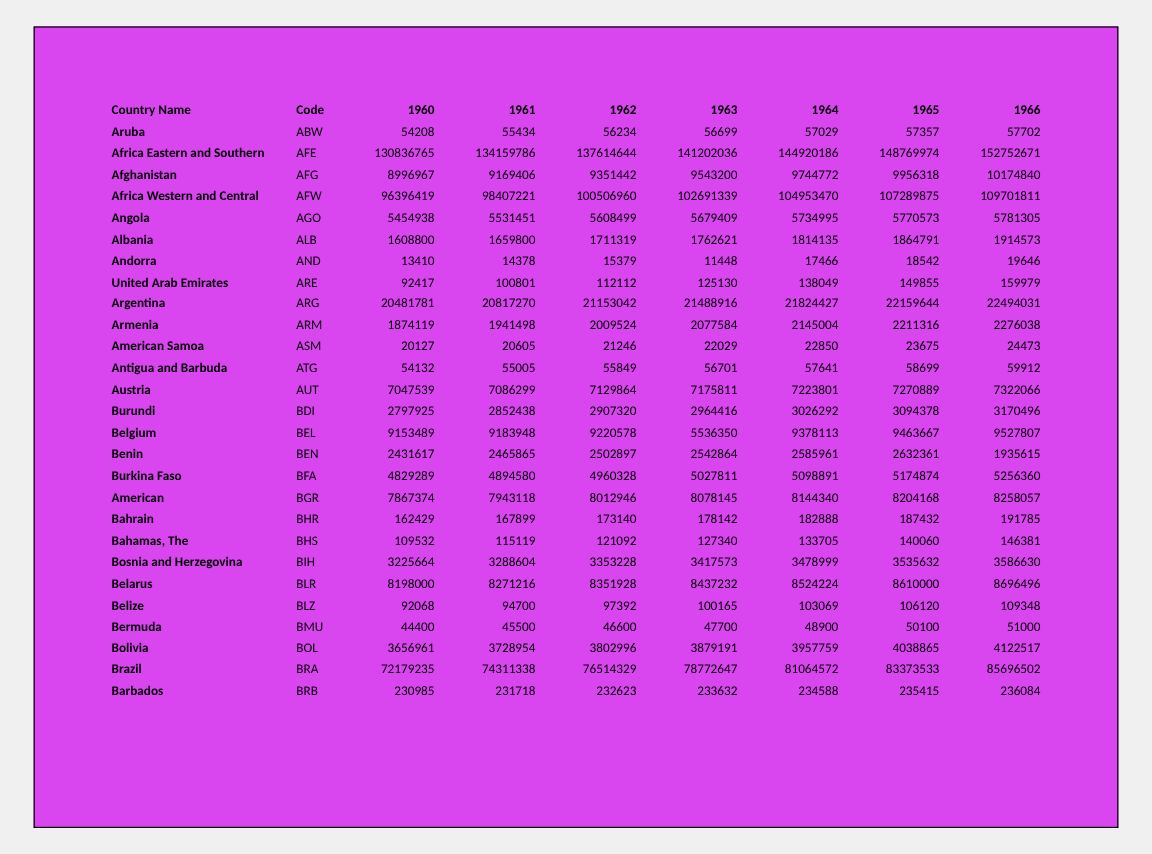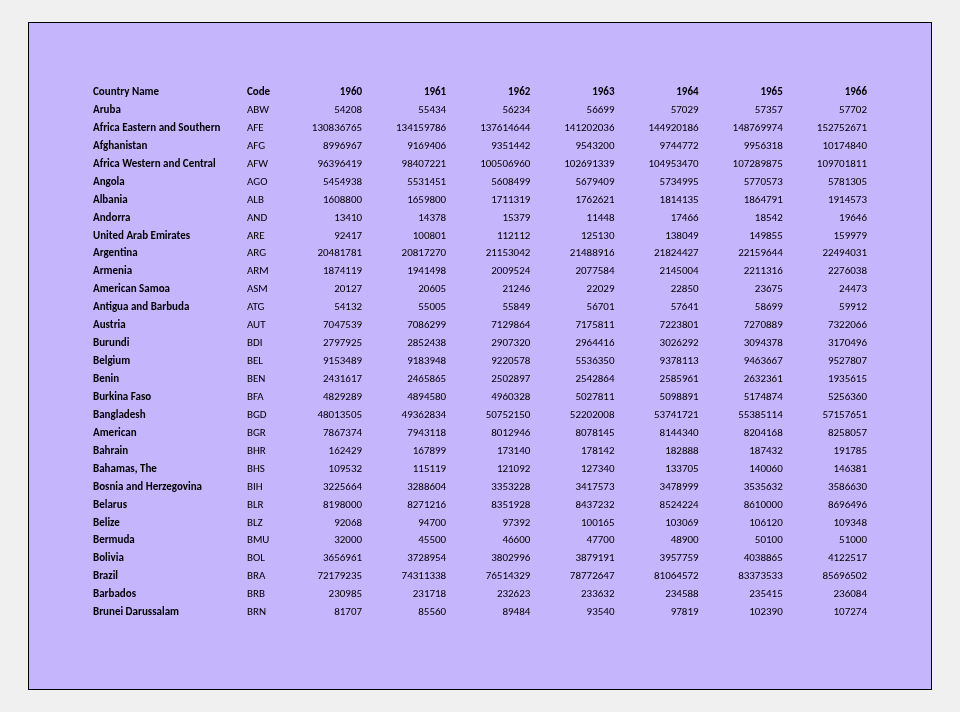--- a/index.html
+++ b/index.html
@@ -14,21 +14,21 @@
     box-sizing: border-box;
     width: 960px;
     height: 712px;
     padding: 22px 28px;
     background: #f0f0f0;
   }
   .sheet {
     box-sizing: border-box;
     width: 100%;
     height: 100%;
-    background: #c4b5fd;
+    background: #d946ef;
     border: 1px solid #000;
     padding: 60px 60px;
     overflow: hidden;
   }
   table {
     border-collapse: collapse;
     width: 100%;
     table-layout: fixed;
   }
   th, td {
@@ -264,31 +264,20 @@
             <td>BFA</td>
             <td class="num">4829289</td>
             <td class="num">4894580</td>
             <td class="num">4960328</td>
             <td class="num">5027811</td>
             <td class="num">5098891</td>
             <td class="num">5174874</td>
             <td class="num">5256360</td>
           </tr>
           <tr>
-            <td class="name">Bangladesh</td>
-            <td>BGD</td>
-            <td class="num">48013505</td>
-            <td class="num">49362834</td>
-            <td class="num">50752150</td>
-            <td class="num">52202008</td>
-            <td class="num">53741721</td>
-            <td class="num">55385114</td>
-            <td class="num">57157651</td>
-          </tr>
-          <tr>
             <td class="name">American</td>
             <td>BGR</td>
             <td class="num">7867374</td>
             <td class="num">7943118</td>
             <td class="num">8012946</td>
             <td class="num">8078145</td>
             <td class="num">8144340</td>
             <td class="num">8204168</td>
             <td class="num">8258057</td>
           </tr>
@@ -343,21 +332,21 @@
             <td class="num">94700</td>
             <td class="num">97392</td>
             <td class="num">100165</td>
             <td class="num">103069</td>
             <td class="num">106120</td>
             <td class="num">109348</td>
           </tr>
           <tr>
             <td class="name">Bermuda</td>
             <td>BMU</td>
-            <td class="num">32000</td>
+            <td class="num">44400</td>
             <td class="num">45500</td>
             <td class="num">46600</td>
             <td class="num">47700</td>
             <td class="num">48900</td>
             <td class="num">50100</td>
             <td class="num">51000</td>
           </tr>
           <tr>
             <td class="name">Bolivia</td>
             <td>BOL</td>
@@ -384,27 +373,16 @@
             <td class="name">Barbados</td>
             <td>BRB</td>
             <td class="num">230985</td>
             <td class="num">231718</td>
             <td class="num">232623</td>
             <td class="num">233632</td>
             <td class="num">234588</td>
             <td class="num">235415</td>
             <td class="num">236084</td>
           </tr>
-          <tr>
-            <td class="name">Brunei Darussalam</td>
-            <td>BRN</td>
-            <td class="num">81707</td>
-            <td class="num">85560</td>
-            <td class="num">89484</td>
-            <td class="num">93540</td>
-            <td class="num">97819</td>
-            <td class="num">102390</td>
-            <td class="num">107274</td>
-          </tr>
         </tbody>
     </table>
   </div>
 </div>
 
 </body></html>

